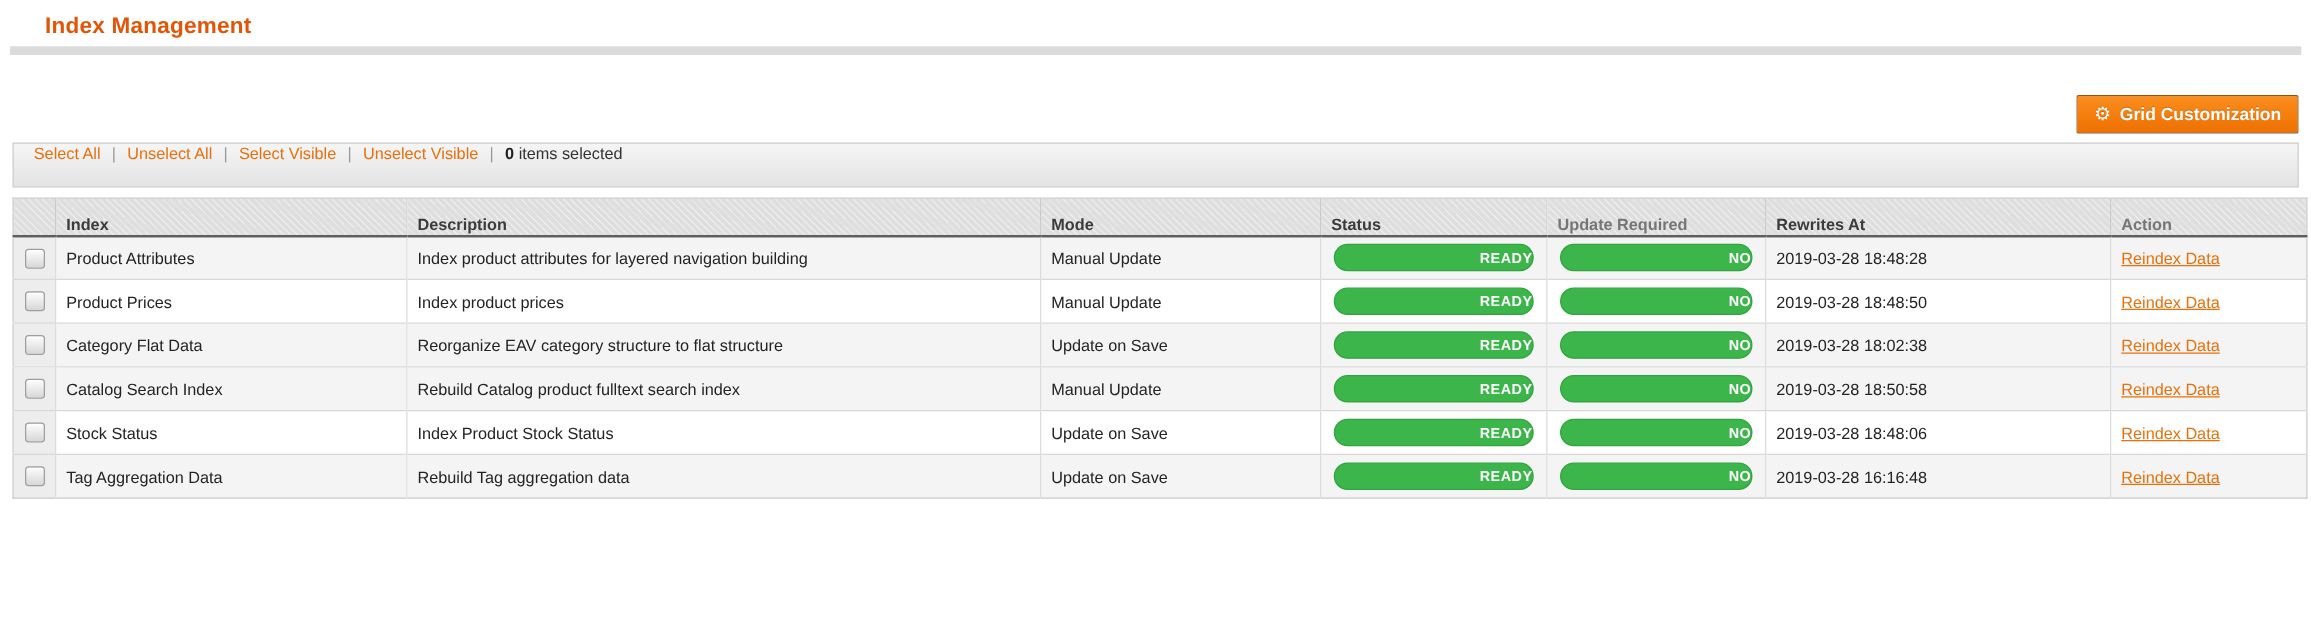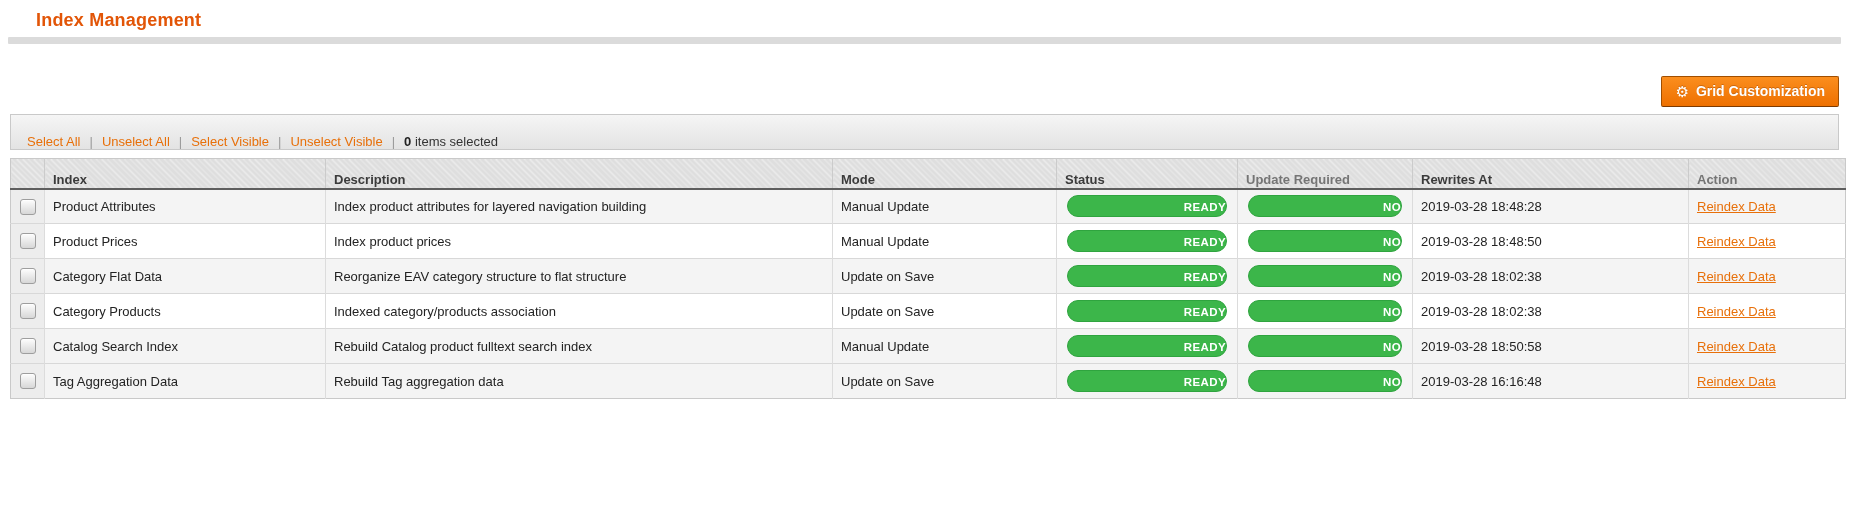--- a/index.html
+++ b/index.html
@@ -16,21 +16,21 @@
     color:#fff; font-weight:bold; font-size:14px;
     padding:6px 13px 7px 13px; border-radius:2px; cursor:pointer;
     text-shadow:0 -1px 0 rgba(120,50,0,.35);
   }
   .gear { font-size:15px; line-height:1; font-weight:normal; }
 
   .toolbar {
     margin:7px 10px 0 10px; height:36px;
     background:linear-gradient(#f5f5f5, #e3e3e3);
     border:1px solid #C9C9C9;
-    display:flex; align-items:flex-end; padding:0 8px 0 16px;
+    display:flex; align-items:flex-start; padding:0 8px 16px 16px;
     font-size:13px; color:#333;
   }
   .tlink { color:#E8700A; text-decoration:none; cursor:pointer; }
   .sep { color:#9a9a9a; margin:0 9px; }
   .count-wrap b { font-weight:bold; color:#222; }
   .toolbar-right { margin-left:auto; display:flex; align-items:center; gap:8px; }
   .actions-label { color:#3d3d3d; margin-right:2px; }
   .fake-select {
     display:inline-flex; align-items:center; justify-content:space-between;
     min-width:158px; background:#fff; border:1px solid #8f8f8f; border-radius:4px;
@@ -156,48 +156,48 @@
         <td>Update on Save</td>
         <td style="padding: 0px;">
           <span class="badge">READY</span>
         </td>
         <td style="padding: 0px;">
           <span class="badge">NO</span>
         </td>
         <td>2019-03-28 18:02:38</td>
         <td><a class="action-link">Reindex Data</a></td>
       </tr>
-      <tr class="even">
-        <td class="cb-cell"><span class="checkbox"></span></td>
-        <td>Category Products</td>
-        <td>Indexed category/products association</td>
-        <td>Update on Save</td>
-        <td style="padding: 0px;">
-          <span class="badge">READY</span>
-        </td>
-        <td style="padding: 0px;">
-          <span class="badge">NO</span>
-        </td>
-        <td>2019-03-28 18:02:38</td>
-        <td><a class="action-link">Reindex Data</a></td>
-      </tr>
       <tr class="odd">
         <td class="cb-cell"><span class="checkbox"></span></td>
         <td>Catalog Search Index</td>
         <td>Rebuild Catalog product fulltext search index</td>
         <td>Manual Update</td>
         <td style="padding: 0px;">
           <span class="badge">READY</span>
         </td>
         <td style="padding: 0px;">
           <span class="badge">NO</span>
         </td>
         <td>2019-03-28 18:50:58</td>
         <td><a class="action-link">Reindex Data</a></td>
       </tr>
+      <tr class="even">
+        <td class="cb-cell"><span class="checkbox"></span></td>
+        <td>Stock Status</td>
+        <td>Index Product Stock Status</td>
+        <td>Update on Save</td>
+        <td style="padding: 0px;">
+          <span class="badge">READY</span>
+        </td>
+        <td style="padding: 0px;">
+          <span class="badge">NO</span>
+        </td>
+        <td>2019-03-28 18:48:06</td>
+        <td><a class="action-link">Reindex Data</a></td>
+      </tr>
       <tr class="odd">
         <td class="cb-cell"><span class="checkbox"></span></td>
         <td>Tag Aggregation Data</td>
         <td>Rebuild Tag aggregation data</td>
         <td>Update on Save</td>
         <td style="padding: 0px;">
           <span class="badge">READY</span>
         </td>
         <td style="padding: 0px;">
           <span class="badge">NO</span>

